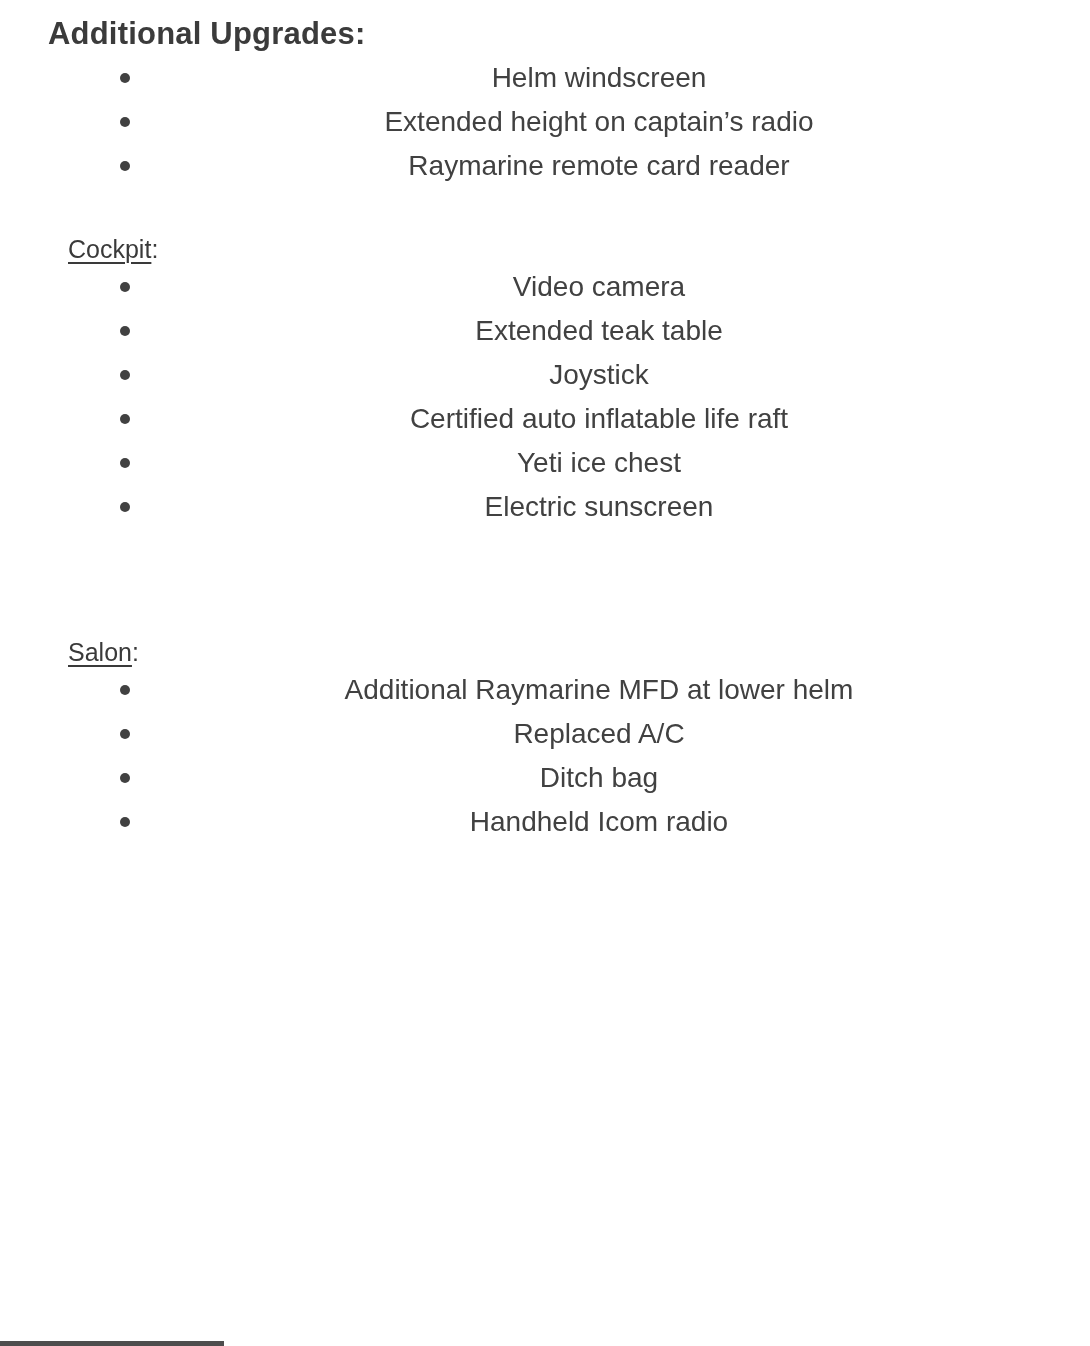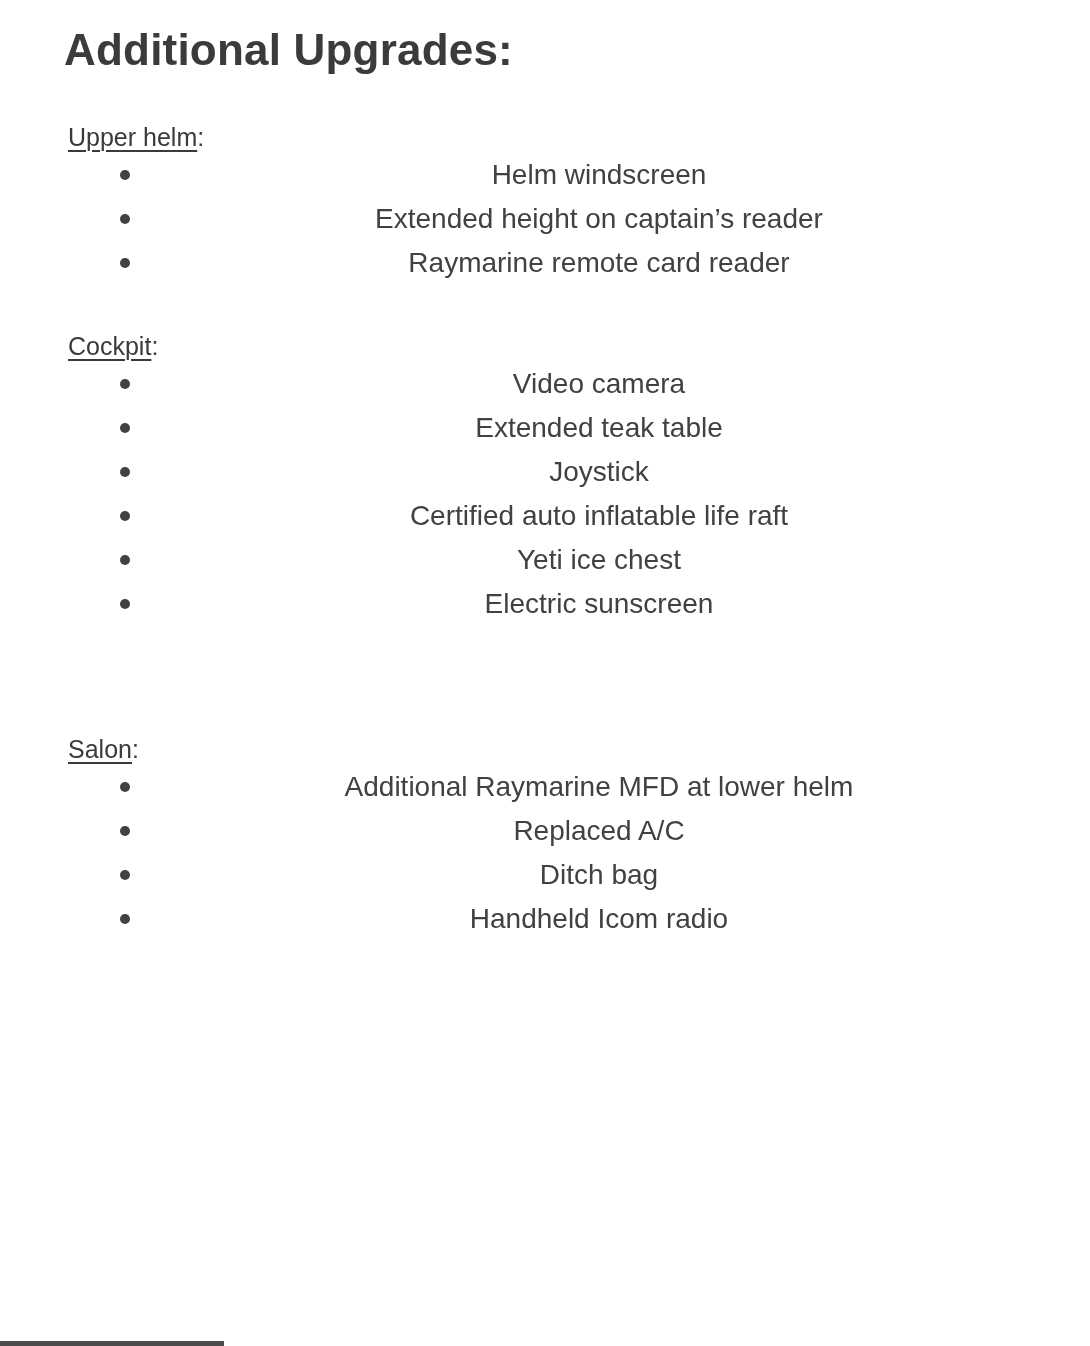--- a/index.html
+++ b/index.html
@@ -11,22 +11,22 @@
     width: 1090px;
     height: 1346px;
     position: relative;
     overflow: hidden;
     font-family: "Liberation Sans", sans-serif;
   }
   .doc {
     padding: 12px 40px 0 48px;
   }
   .page-title {
-    margin: 16px;
-    font-size: 44px;
+    margin: 0;
+    font-size: 31px;
     line-height: 44px;
     font-weight: bold;
     color: #3b3b3b;
     letter-spacing: 0.2px;
   }
   .section-label {
     display: block;
     margin-left: 20px;
     font-size: 25px;
     line-height: 31px;
@@ -73,25 +73,24 @@
     background: #4d4d4d;
   }
 </style>
 </head>
 <body>
 
 <div class="doc">
 
   <h1 class="page-title">Additional Upgrades:</h1>
 
-  <span class="section-label label-1"><span class="u">Upper helm</span><span>:</span></span>
 
   <ul class="items ul-1">
     <li><span class="bullet"></span><span>Helm windscreen</span></li>
-    <li><span class="bullet"></span><span>Extended height on captain’s reader</span></li>
+    <li><span class="bullet"></span><span>Extended height on captain’s radio</span></li>
     <li><span class="bullet"></span><span>Raymarine remote card reader</span></li>
   </ul>
 
   <span class="section-label label-2"><span class="u">Cockpit</span><span>:</span></span>
 
   <ul class="items ul-2">
     <li><span class="bullet"></span><span>Video camera</span></li>
     <li><span class="bullet"></span><span>Extended teak table</span></li>
     <li><span class="bullet"></span><span>Joystick</span></li>
     <li><span class="bullet"></span><span>Certified auto inflatable life raft</span></li>

